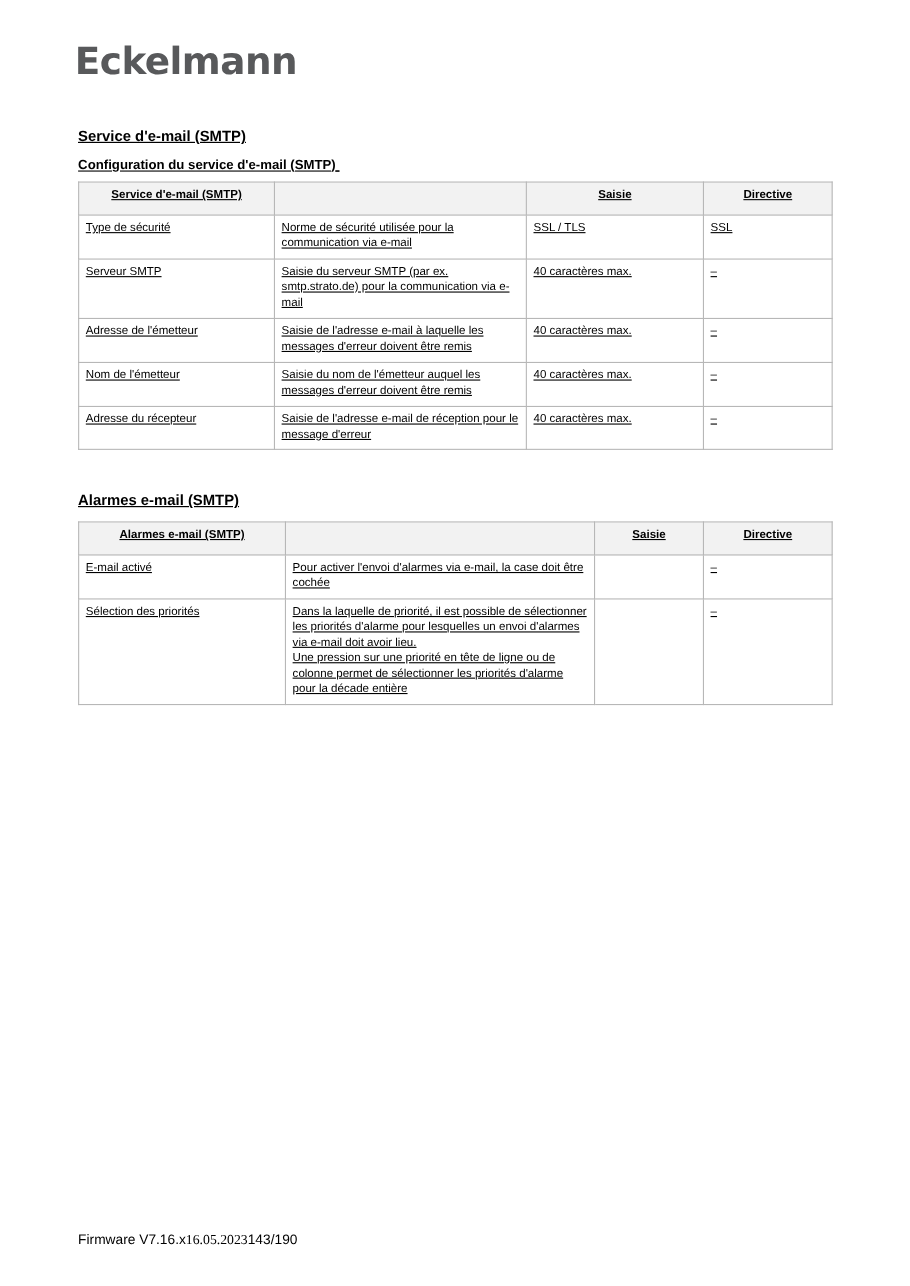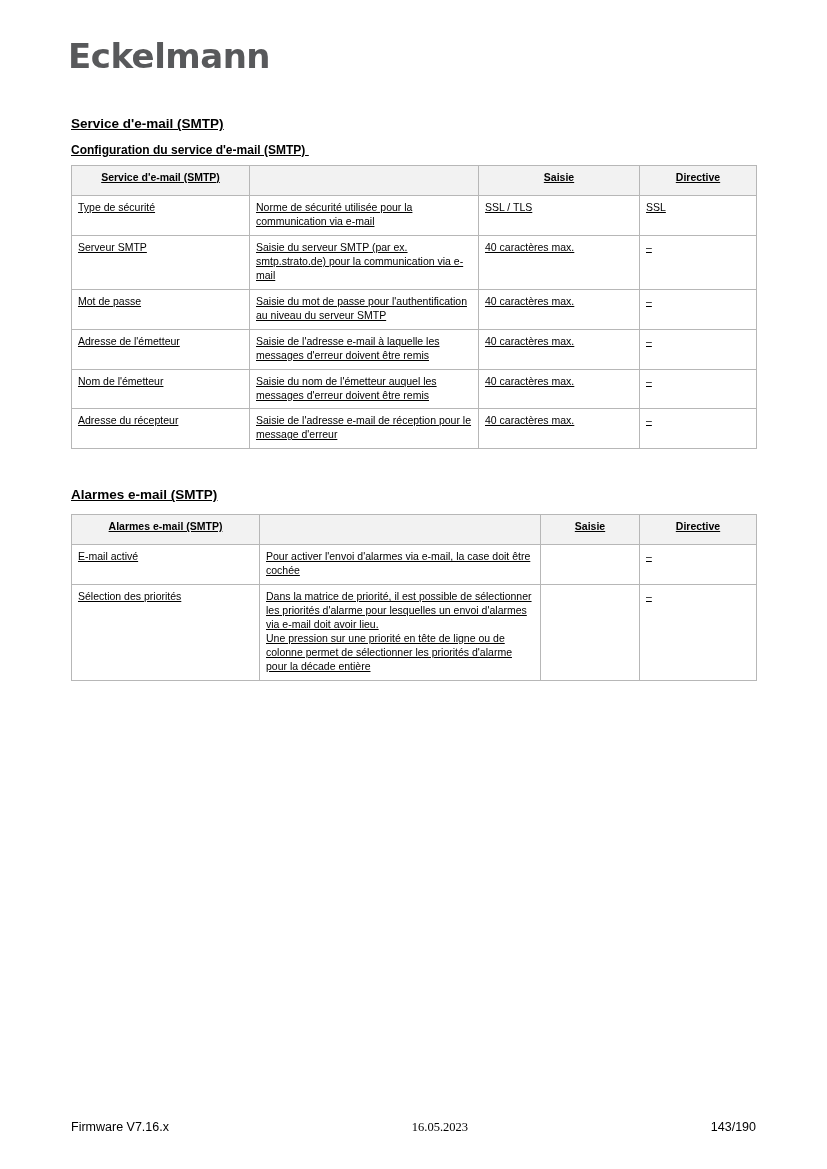--- a/index.html
+++ b/index.html
@@ -87,21 +87,21 @@
   .spacer { height: 38px; }
 
   .footer {
     position: absolute;
     left: 71px;
     bottom: 34px;
     width: 685px;
     font-size: 12.5px;
     color: #000;
     display: flex;
-    justify-content: space-between;
+    justify-content: flex-start;
     align-items: baseline;
     margin-top: 48px;
   }
   .footer .f-left { text-align: left; }
   .footer .f-center { text-align: center; font-family: Liberation Serif, serif; }
   .footer .f-right { text-align: right; }
 </style>
 </head>
 <body>
 
@@ -137,26 +137,20 @@
           <td>SSL / TLS</td>
           <td>SSL</td>
         </tr>
         <tr>
           <td>Serveur SMTP</td>
           <td>Saisie du serveur SMTP (par ex. smtp.strato.de) pour la communication via e-mail</td>
           <td>40 caractères max.</td>
           <td>–</td>
         </tr>
         <tr>
-          <td>Mot de passe</td>
-          <td>Saisie du mot de passe pour l'authentification au niveau du serveur SMTP</td>
-          <td>40 caractères max.</td>
-          <td>–</td>
-        </tr>
-        <tr>
           <td>Adresse de l'émetteur</td>
           <td>Saisie de l'adresse e-mail à laquelle les messages d'erreur doivent être remis</td>
           <td>40 caractères max.</td>
           <td>–</td>
         </tr>
         <tr>
           <td>Nom de l'émetteur</td>
           <td>Saisie du nom de l'émetteur auquel les messages d'erreur doivent être remis</td>
           <td>40 caractères max.</td>
           <td>–</td>
@@ -191,21 +185,21 @@
       </thead>
       <tbody>
         <tr>
           <td>E-mail activé</td>
           <td>Pour activer l'envoi d'alarmes via e-mail, la case doit être cochée</td>
           <td></td>
           <td>–</td>
         </tr>
         <tr>
           <td>Sélection des priorités</td>
-          <td class="multiline" style="white-space: pre-line;">Dans la matrice de priorité, il est possible de sélectionner les priorités d'alarme pour lesquelles un envoi d'alarmes via e-mail doit avoir lieu.
+          <td class="multiline" style="white-space: pre-line;">Dans la laquelle de priorité, il est possible de sélectionner les priorités d'alarme pour lesquelles un envoi d'alarmes via e-mail doit avoir lieu.
 Une pression sur une priorité en tête de ligne ou de colonne permet de sélectionner les priorités d'alarme pour la décade entière</td>
           <td></td>
           <td>–</td>
         </tr>
       </tbody>
     </table>
 
   </div>
 
   <div class="footer">

